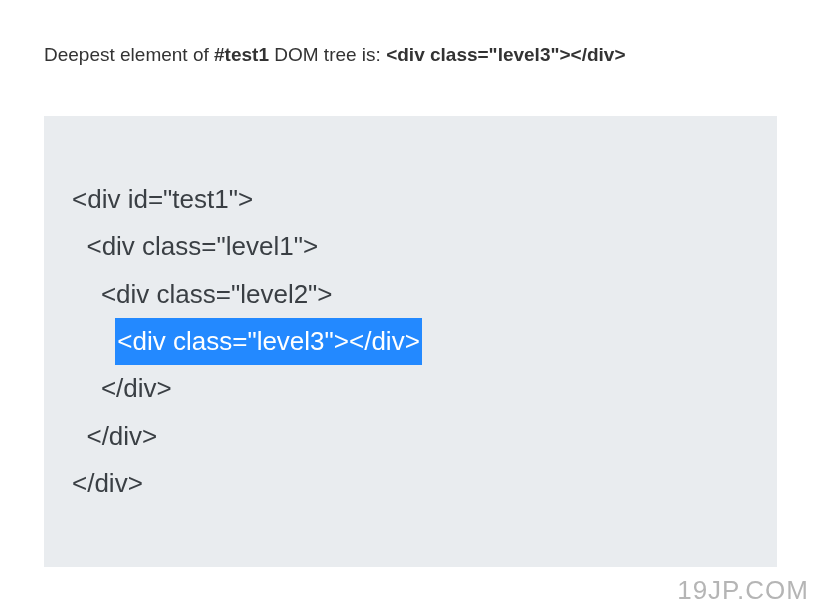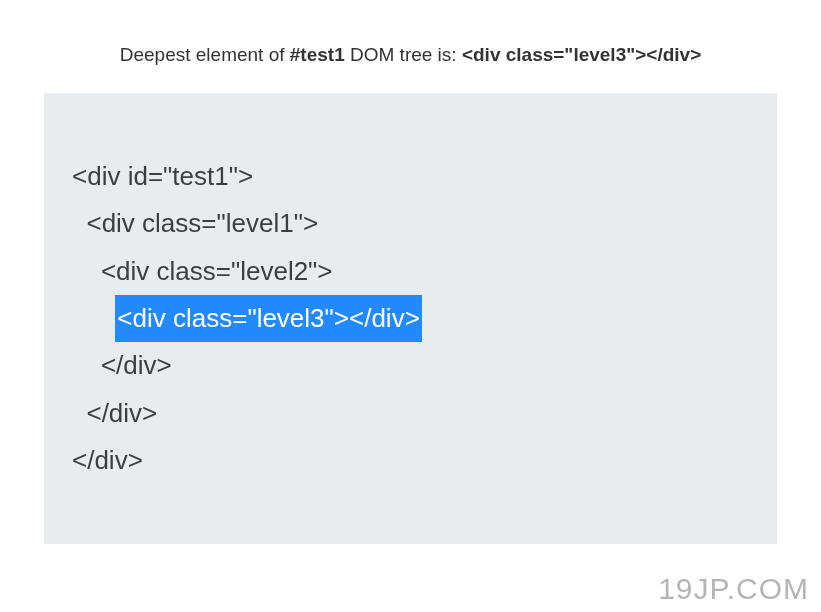--- a/index.html
+++ b/index.html
@@ -8,23 +8,22 @@
     font-family: -apple-system, BlinkMacSystemFont, "Segoe UI", Helvetica, Arial, sans-serif;
     background: #ffffff;
     color: #333;
     width: 821px;
     height: 612px;
     box-sizing: border-box;
     position: relative;
   }
   .heading {
     font-size: 19px;
-    margin-bottom: 27px;
+    margin-bottom: 50px;
     color: #333;
-    text-align: center;
   }
   .heading .bold {
     font-weight: 700;
   }
   .code-block {
     background: #e9ecef;
     padding: 60px 28px 60px 28px;
     font-family: -apple-system, BlinkMacSystemFont, "Segoe UI", Helvetica, Arial, sans-serif;
     font-size: 26px;
     line-height: 1.82;
@@ -36,21 +35,21 @@
   .highlight {
     background: #2389ff;
     color: #ffffff;
     display: inline-block;
     padding: 0 2px;
   }
   .watermark {
     position: absolute;
     right: 12px;
     bottom: 6px;
-    font-size: 30px;
+    font-size: 26px;
     letter-spacing: 1px;
     color: rgba(120,120,120,0.55);
     font-weight: 400;
     font-family: Arial, sans-serif;
   }
 </style>
 </head>
 <body>
 
 <div class="heading">

